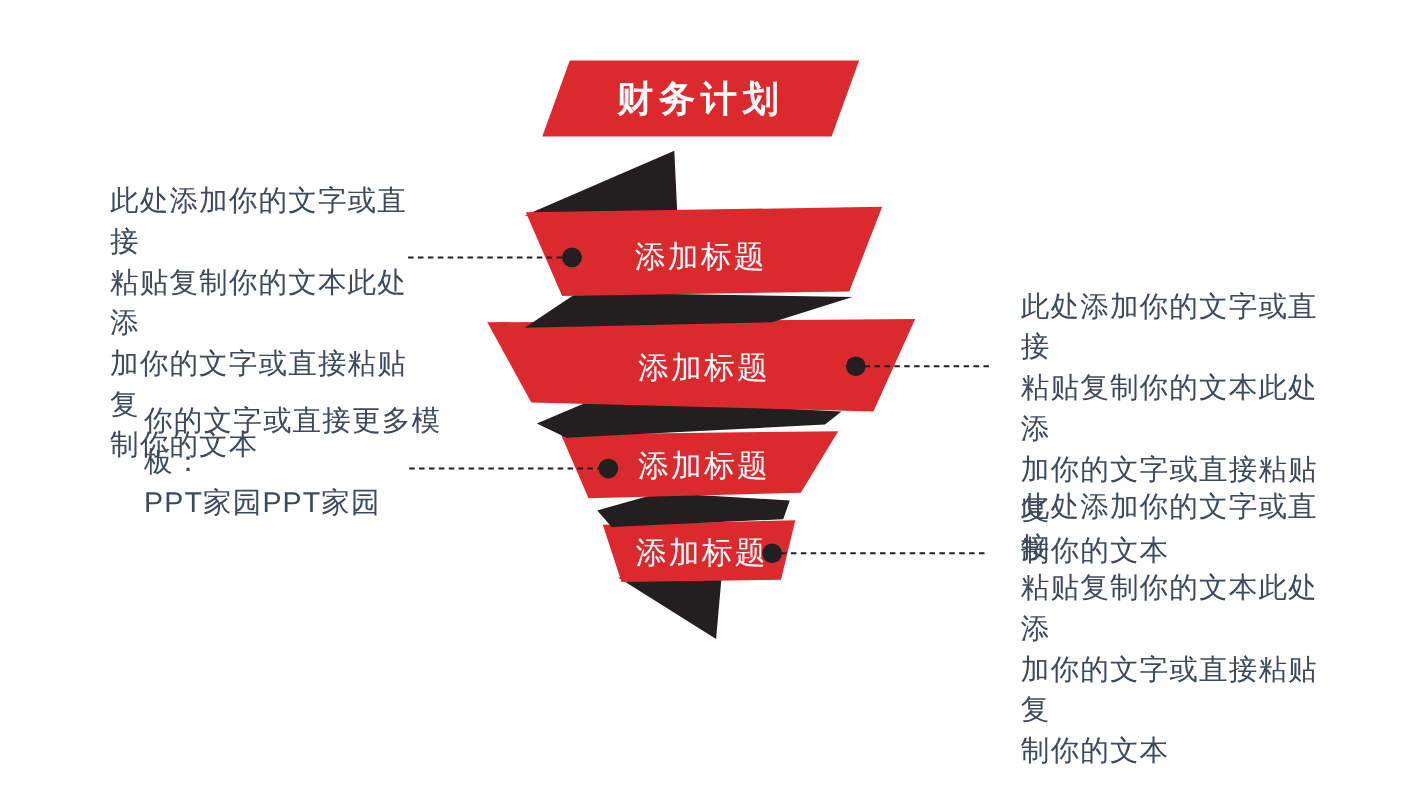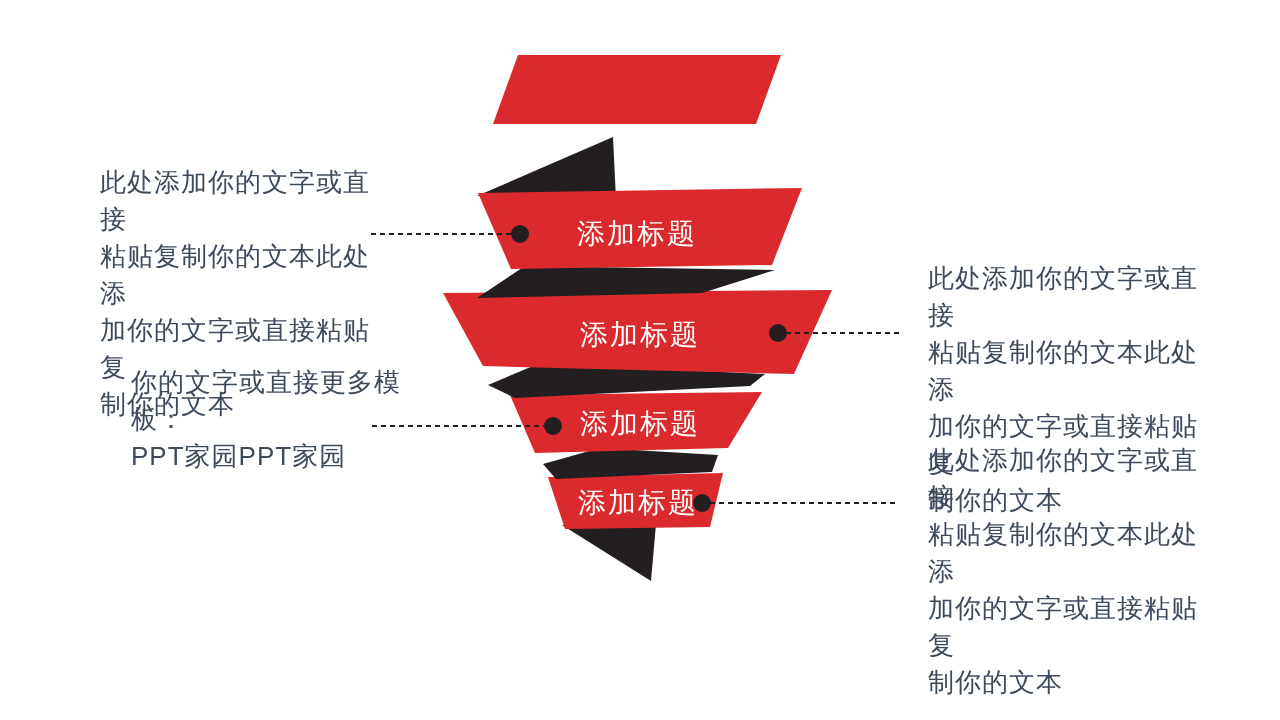--- a/index.html
+++ b/index.html
@@ -88,20 +88,21 @@
     <line class="leader" x1="786" y1="333" x2="901" y2="333"></line>
     <line class="leader" x1="372" y1="426" x2="546" y2="426"></line>
     <line class="leader" x1="710" y1="503" x2="899" y2="503"></line>
 
     <circle class="fill-dark" cx="520" cy="234" r="9"></circle>
     <circle class="fill-dark" cx="778" cy="333" r="9"></circle>
     <circle class="fill-dark" cx="553" cy="426" r="9"></circle>
     <circle class="fill-dark" cx="702" cy="503" r="9"></circle>
   </svg>
 
+  <div class="title-label">财务计划</div>
 
   <div class="band-label band-label-1">添加标题</div>
   <div class="band-label band-label-2">添加标题</div>
   <div class="band-label band-label-3">添加标题</div>
   <div class="band-label band-label-4">添加标题</div>
 
   <div class="annotation annotation-left-top">此处添加你的文字或直接
 粘贴复制你的文本此处添
 加你的文字或直接粘贴复
 制你的文本</div>

